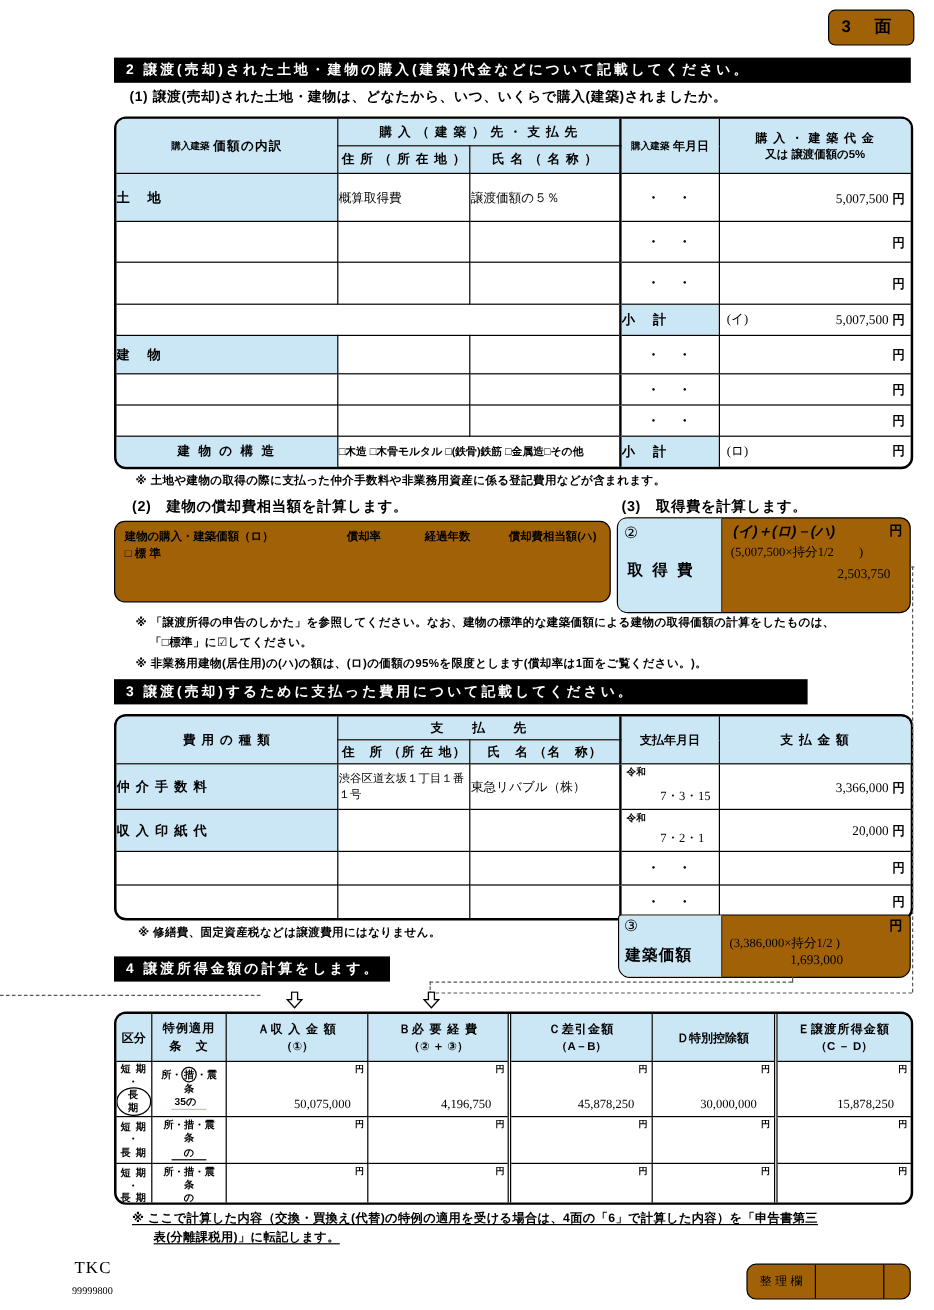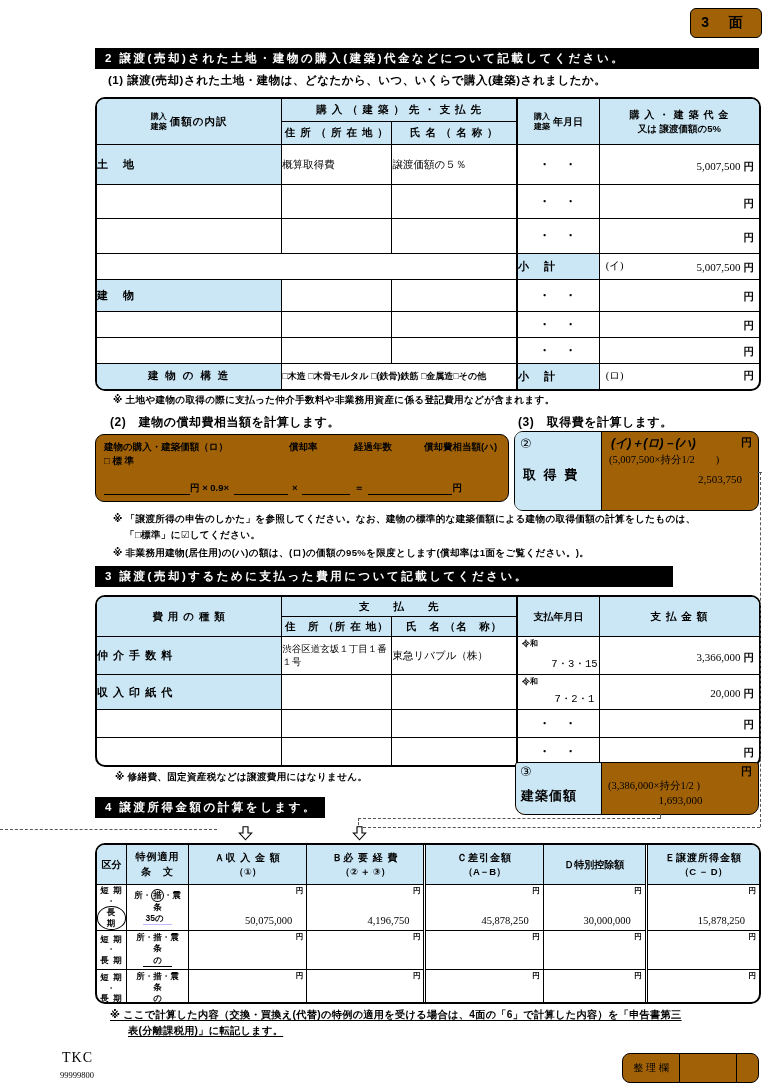--- a/index.html
+++ b/index.html
@@ -15,34 +15,34 @@
   .note{position:absolute;font-weight:bold;font-size:9.6px;letter-spacing:0.3px;white-space:nowrap;}
   .tbl-wrap{position:absolute;border:2px solid #000;border-radius:10px;overflow:hidden;background:#fff;}
   table.frm{border-collapse:collapse;table-layout:fixed;width:calc(100% + 2px);height:calc(100% + 2px);
             margin:-1px;}
   table.frm td{border:1px solid #000;padding:0;vertical-align:middle;overflow:hidden;}
   .blue{background:#cbe7f6;}
   .hdr{font-weight:bold;font-size:10.5px;text-align:center;letter-spacing:1px;}
   .hdr2{font-weight:bold;font-size:10px;text-align:center;}
   .lbl{font-weight:bold;font-size:11px;text-align:left;letter-spacing:2px;}
   .stackwrap{display:flex;align-items:center;justify-content:center;gap:3px;}
-  .stack{display:inline-flex;flex-direction:column;font-size:8px;font-weight:bold;line-height:1.15;letter-spacing:0;}
+  .stack{display:inline-flex;flex-direction:row;font-size:8px;font-weight:bold;line-height:1.15;letter-spacing:0;}
   .val{font-family:"Liberation Serif","DejaVu Serif",serif;font-size:10.5px;}
   .pad{padding:2px 4px;vertical-align:top;}
   .date{font-weight:bold;font-size:11px;text-align:center;letter-spacing:2px;}
   .thickL{border-left-width:2px !important;}
   .amt{text-align:right;}
   .amt .num{font-family:"Liberation Serif","DejaVu Serif",serif;font-size:11px;}
   .yen{font-weight:bold;font-size:10.5px;margin:0 5px 0 3px;}
   .split{display:flex;justify-content:space-between;align-items:center;padding:0 0 0 6px;}
   .opts{font-weight:bold;font-size:9px;padding-left:4px;white-space:nowrap;}
   .eracell{position:relative;}
   .era{position:absolute;top:1px;left:4px;font-weight:bold;font-size:8px;letter-spacing:0;}
-  .dval{position:absolute;bottom:3px;left:0;right:0;text-align:center;
-        font-family:Liberation Mono, monospace;font-size:10.5px;margin-left:32px;}
+  .dval{position:absolute;bottom:3px;left:0;right:0;
+        font-family:Liberation Serif, serif;font-size:10.5px;margin-left:32px;}
   .slbl{font-weight:bold;font-size:9.5px;white-space:nowrap;}
   .blank{display:inline-block;border-bottom:1px solid #000;height:11px;vertical-align:bottom;}
   .boxL{position:absolute;left:0;top:0;bottom:0;border-right:1px solid #000;}
   .boxR{position:absolute;right:0;top:0;bottom:0;}
   .circnum{font-size:13px;font-weight:normal;}
   .circ{display:inline-block;border:1px solid #000;border-radius:50%;padding:0 1px;}
   .oval{display:inline-block;border:1px solid #000;border-radius:50%;padding:0 3px;}
   .dash-h{position:absolute;border-top:1.5px dashed #555;height:0;}
   .dash-v{position:absolute;border-left:1.5px dashed #555;width:0;}
   .arrow{position:absolute;}
@@ -179,26 +179,20 @@
 
 <div class="q" style="left:110px;top:414px;font-size:12px;">(2)　建物の償却費相当額を計算します。</div>
 <div class="q" style="left:518px;top:414px;font-size:12px;">(3)　取得費を計算します。</div>
 
 <div class="rbox" style="left:95px;top:434px;width:412px;height:66px;">
   <span class="slbl abs" style="left:8px;top:6px;">建物の購入・建築価額（ロ）</span>
   <span class="slbl abs" style="left:193px;top:6px;">償却率</span>
   <span class="slbl abs" style="left:258px;top:6px;">経過年数</span>
   <span class="slbl abs" style="left:328px;top:6px;">償却費相当額(ハ)</span>
   <span class="slbl abs" style="left:8px;top:20px;">□ 標 準</span>
-  <div class="abs" style="left:8px;bottom:6px;white-space:nowrap;">
-    <span class="blank" style="width:86px;"></span><span class="slbl">円 × 0.9×</span>
-    <span class="blank" style="width:54px;"></span> <span class="slbl">×</span>
-    <span class="blank" style="width:48px;"></span> <span class="slbl">＝</span>
-    <span class="blank" style="width:84px;"></span><span class="slbl">円</span>
-  </div>
 </div>
 
 <div class="rbox" style="left:514px;top:431px;width:243px;height:78px;">
   <div class="boxL blue" style="width:86px;border-radius:7px 0 0 7px;">
     <span class="circnum abs" style="left:5px;top:4px;">②</span>
     <span class="abs" style="left:8px;top:34px;font-weight:bold;font-size:13px;letter-spacing:2px;">取 得 費</span>
   </div>
   <div class="boxR" style="width:155px;">
     <div style="display:flex;justify-content:space-between;padding:3px 6px 0 8px;">
       <span style="font-weight:bold;font-size:12px;font-style:italic;">(イ)＋(ロ)－(ハ)</span>

